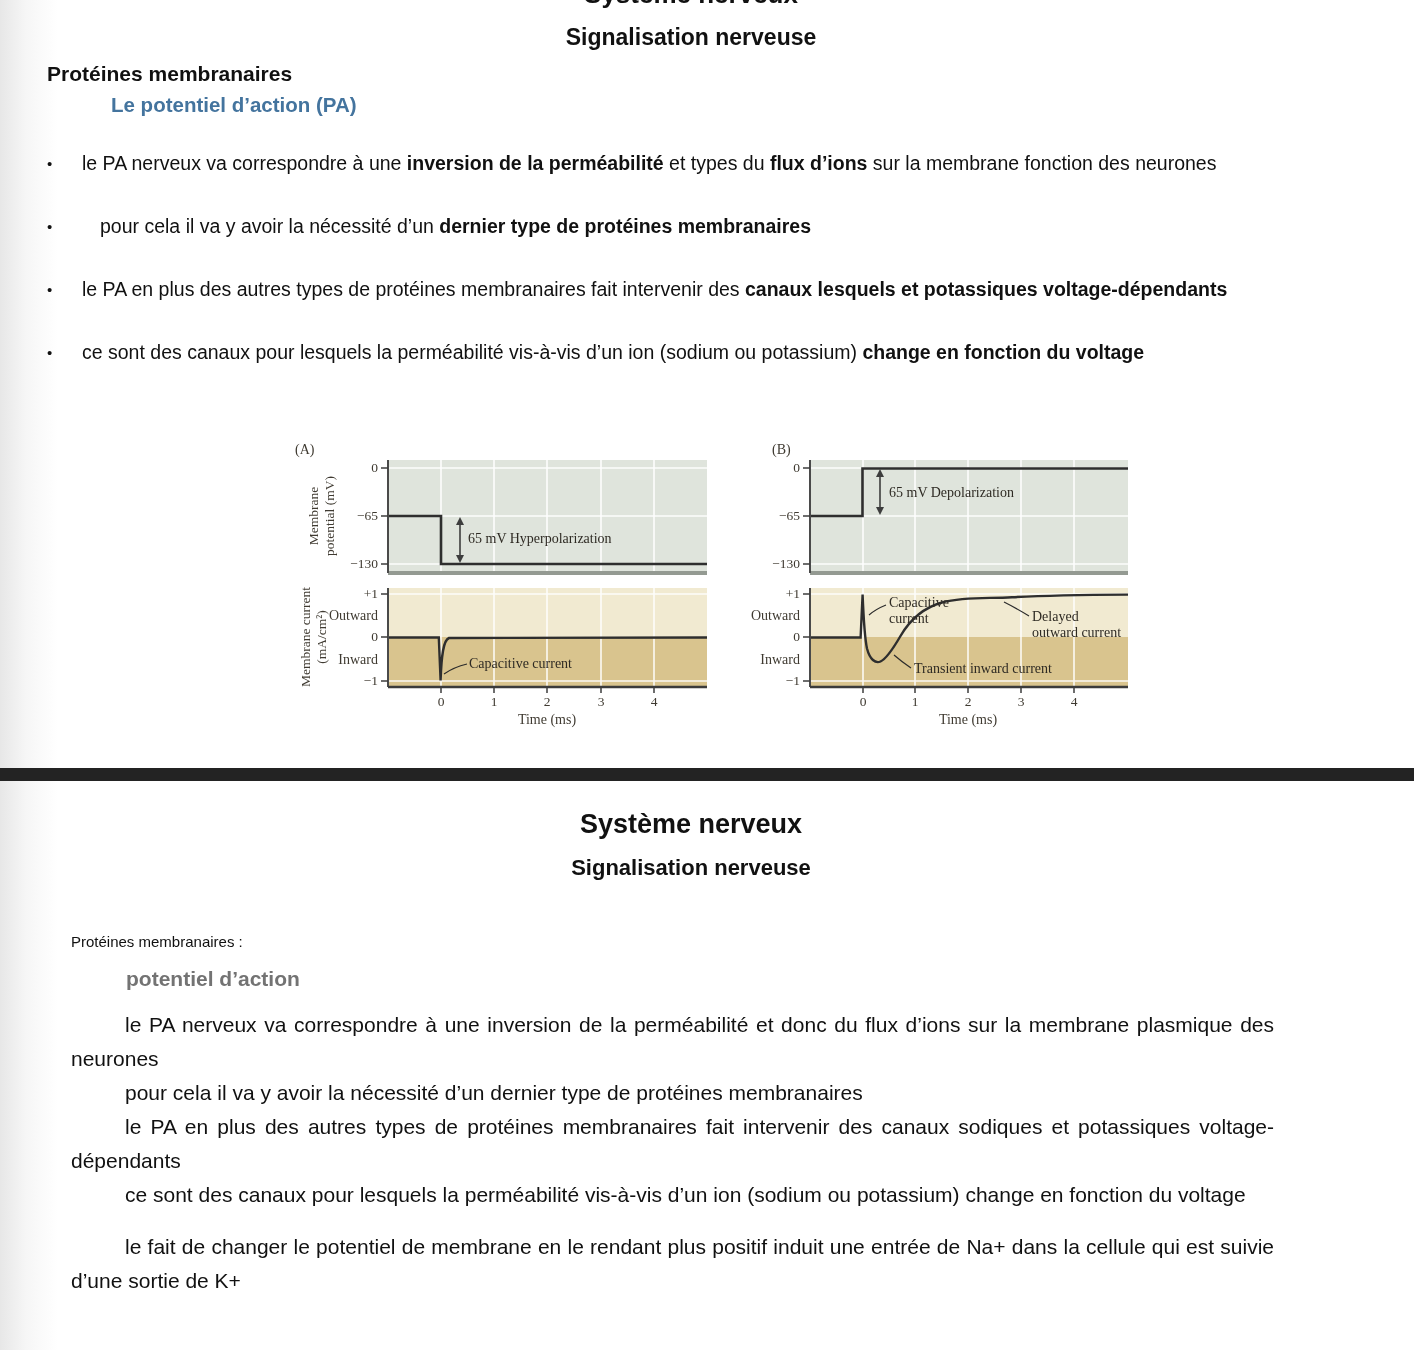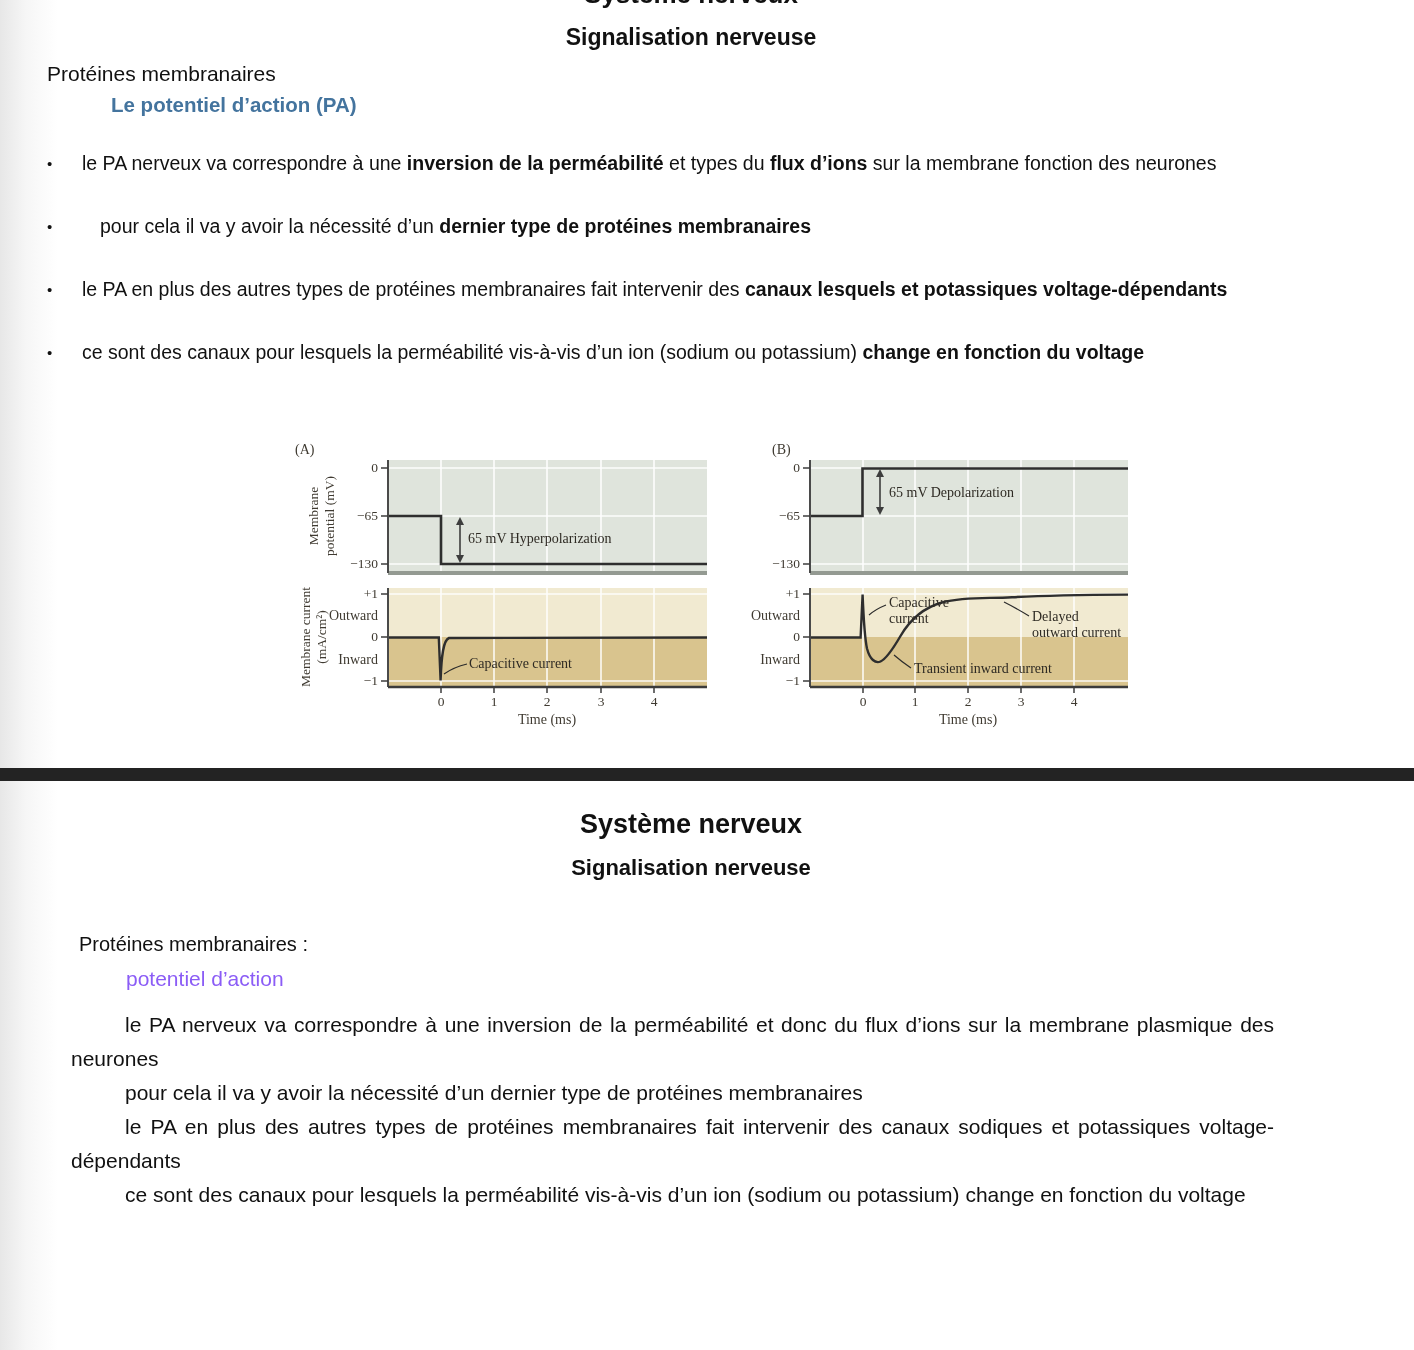--- a/index.html
+++ b/index.html
@@ -11,33 +11,33 @@
   }
   .left-strip{position:absolute;top:0;left:0;width:58px;height:1350px;
     background:linear-gradient(to right,#e7e7e7 0%,#f6f6f6 45%,#ffffff 100%);}
   .page{position:absolute;left:0;width:1382px;}
   .page1{top:0;height:768px;overflow:hidden;background:transparent;}
   .divider{position:absolute;top:768px;left:0;width:1414px;height:13px;background:#232323;}
   .page2{top:781px;height:569px;}
   .center{text-align:center;}
   .cut-title{position:absolute;top:-21px;left:0;right:0;font-size:26px;font-weight:bold;}
   .p1-subtitle{position:absolute;top:24px;left:0;right:0;font-size:23px;font-weight:bold;}
-  .p1-heading{position:absolute;top:62px;left:47px;font-size:21px;font-weight:normal;}
+  .p1-heading{position:absolute;top:62px;left:47px;font-size:21px;font-weight:bold;}
   .p1-subheading{position:absolute;top:93px;left:99px;font-size:20.5px;font-weight:bold;color:#44749e;margin-left:12px;}
   .bullets{position:absolute;top:149px;left:47px;right:60px;}
   .bullet{display:flex;align-items:flex-start;}
   .bullet + .bullet{margin-top:34px;}
   .bullet .marker{width:35px;flex:0 0 35px;font-size:15px;line-height:29px;}
   .bullet .btext{flex:1;font-size:19.5px;line-height:29px;text-align:justify;}
   .bullet.indented .btext{padding-left:18px;}
   .figure{position:absolute;top:440px;left:288px;width:852px;height:290px;}
   .p2-title{position:absolute;top:28px;left:0;right:0;font-size:27px;font-weight:bold;}
   .p2-subtitle{position:absolute;top:74px;left:0;right:0;font-size:22px;font-weight:bold;}
-  .p2-lead{position:absolute;top:152px;left:79px;font-size:20px;}
-  .p2-subheading{position:absolute;top:186px;left:126px;font-size:21px;font-weight:normal;color:#8b5cf6;}
+  .p2-lead{position:absolute;top:152px;left:71px;font-size:15px;}
+  .p2-subheading{position:absolute;top:186px;left:126px;font-size:21px;font-weight:bold;color:#737373;}
   .p2-body{position:absolute;top:227px;left:71px;right:108px;font-size:21px;line-height:34px;text-align:justify;}
   .p2-body p{margin:0;text-indent:54px;}
   .p2-body p.gap{margin-top:18px;}
   
   svg text{font-family:"Liberation Serif", serif;fill:#3f3a31;}
   .tick{font-size:13.5px;}
   .side{font-size:14px;}
   .ann{font-size:14px;fill:#2e2a23;}
   .axlab{font-size:13.5px;}
   .panlab{font-size:14px;}
@@ -235,14 +235,15 @@
 <section class="page page2">
   <div class="p2-title center">Système nerveux</div>
   <div class="p2-subtitle center">Signalisation nerveuse</div>
   <div class="p2-lead">Protéines membranaires :</div>
   <div class="p2-subheading">potentiel d’action</div>
   <div class="p2-body">
     <p>le PA nerveux va correspondre à une inversion de la perméabilité et donc du flux d’ions sur la membrane plasmique des neurones</p>
     <p>pour cela il va y avoir la nécessité d’un dernier type de protéines membranaires</p>
     <p>le PA en plus des autres types de protéines membranaires fait intervenir des canaux sodiques et potassiques voltage-dépendants</p>
     <p>ce sont des canaux pour lesquels la perméabilité vis-à-vis d’un ion (sodium ou potassium) change en fonction du voltage</p>
+    <p class="gap">le fait de changer le potentiel de membrane en le rendant plus positif induit une entrée de Na+ dans la cellule qui est suivie d’une sortie de K+</p>
   </div>
 </section>
 
 </body></html>

